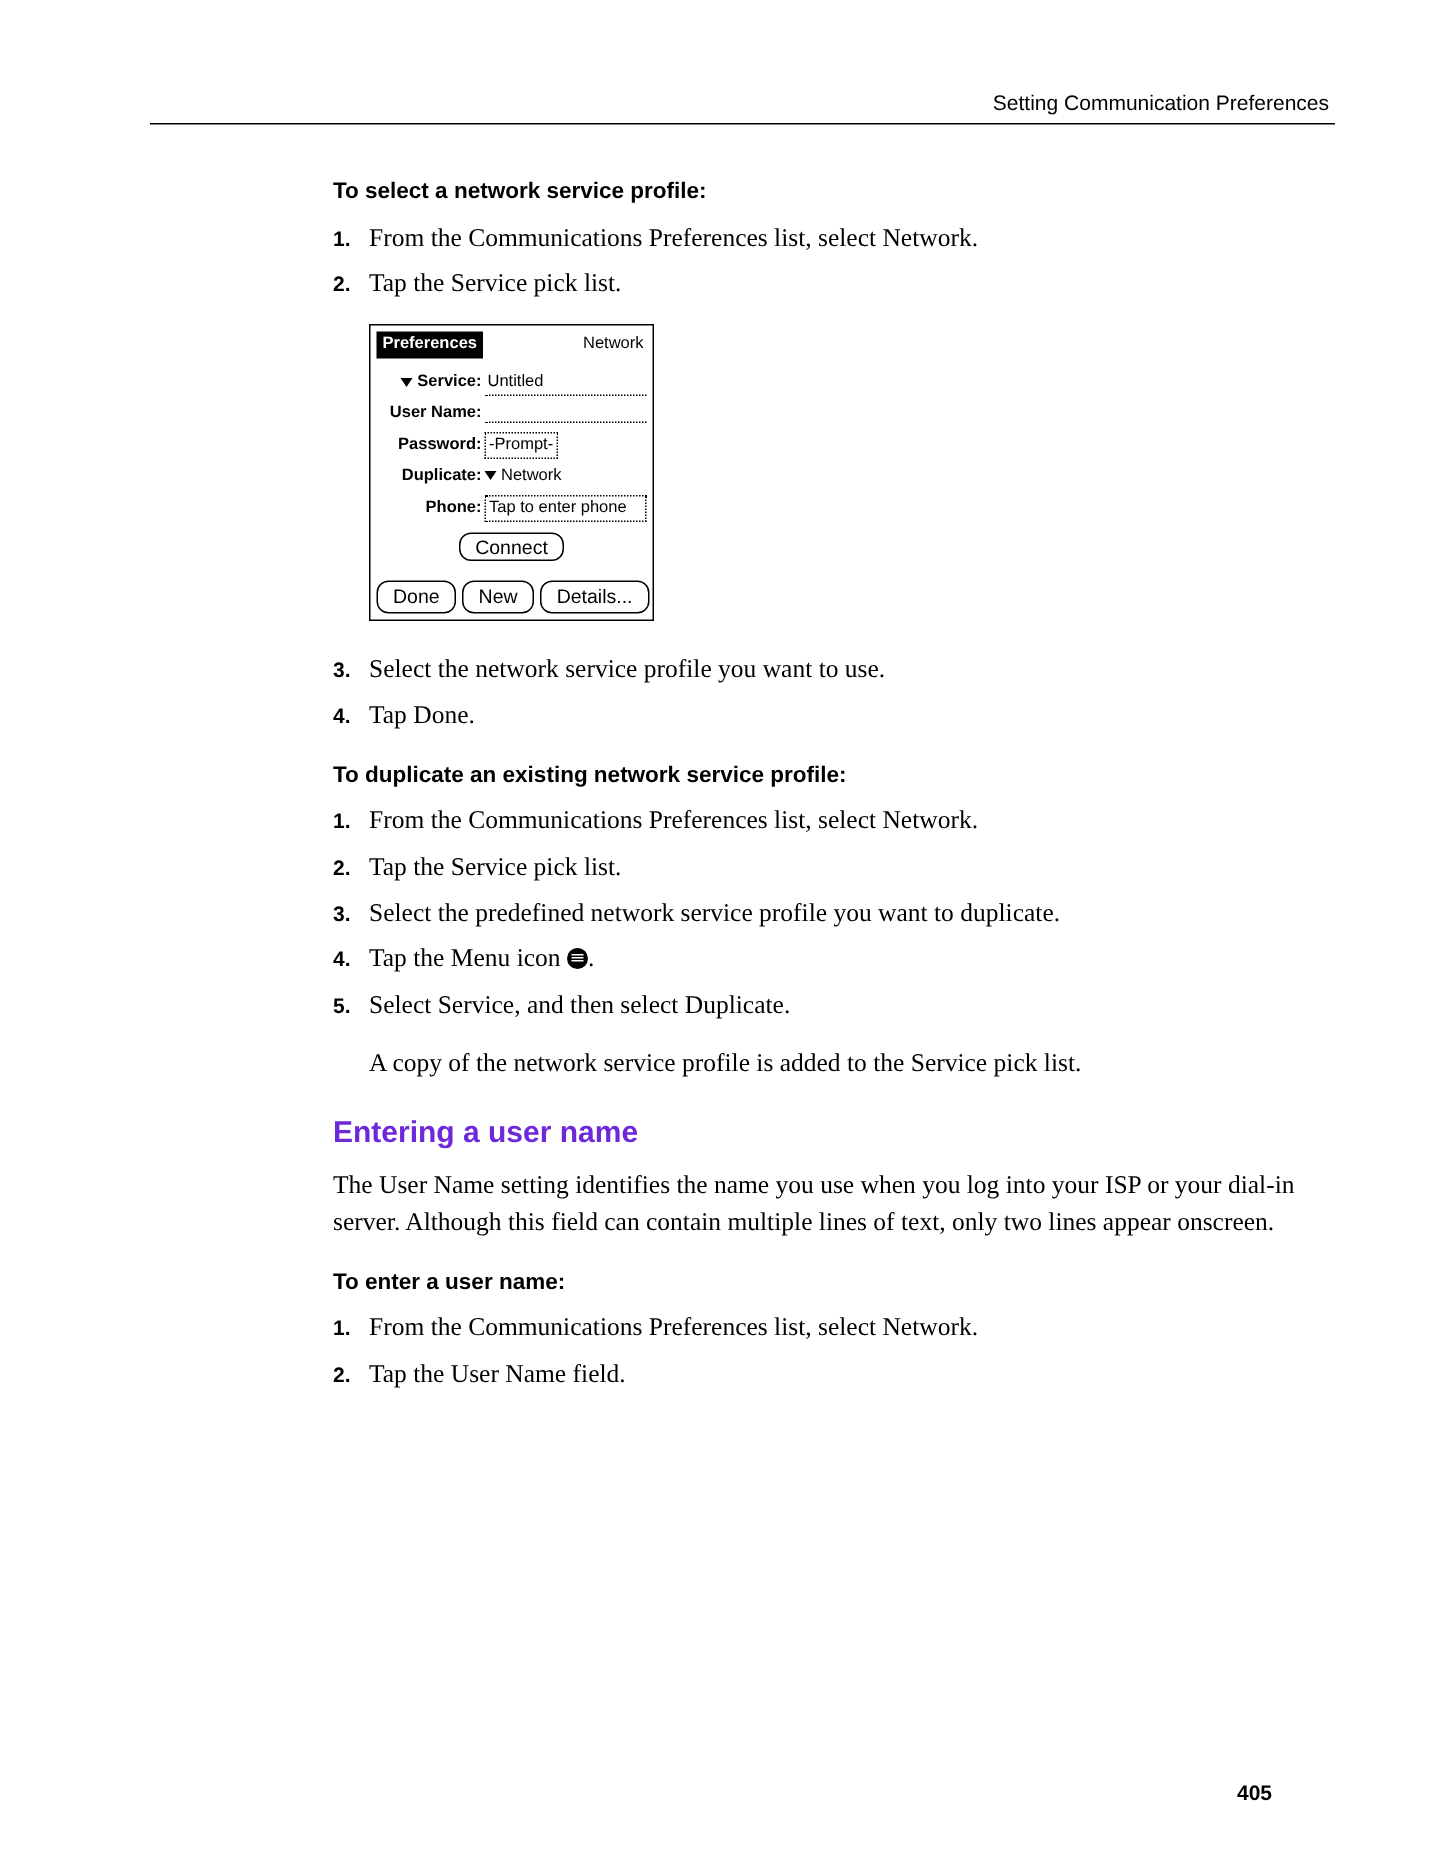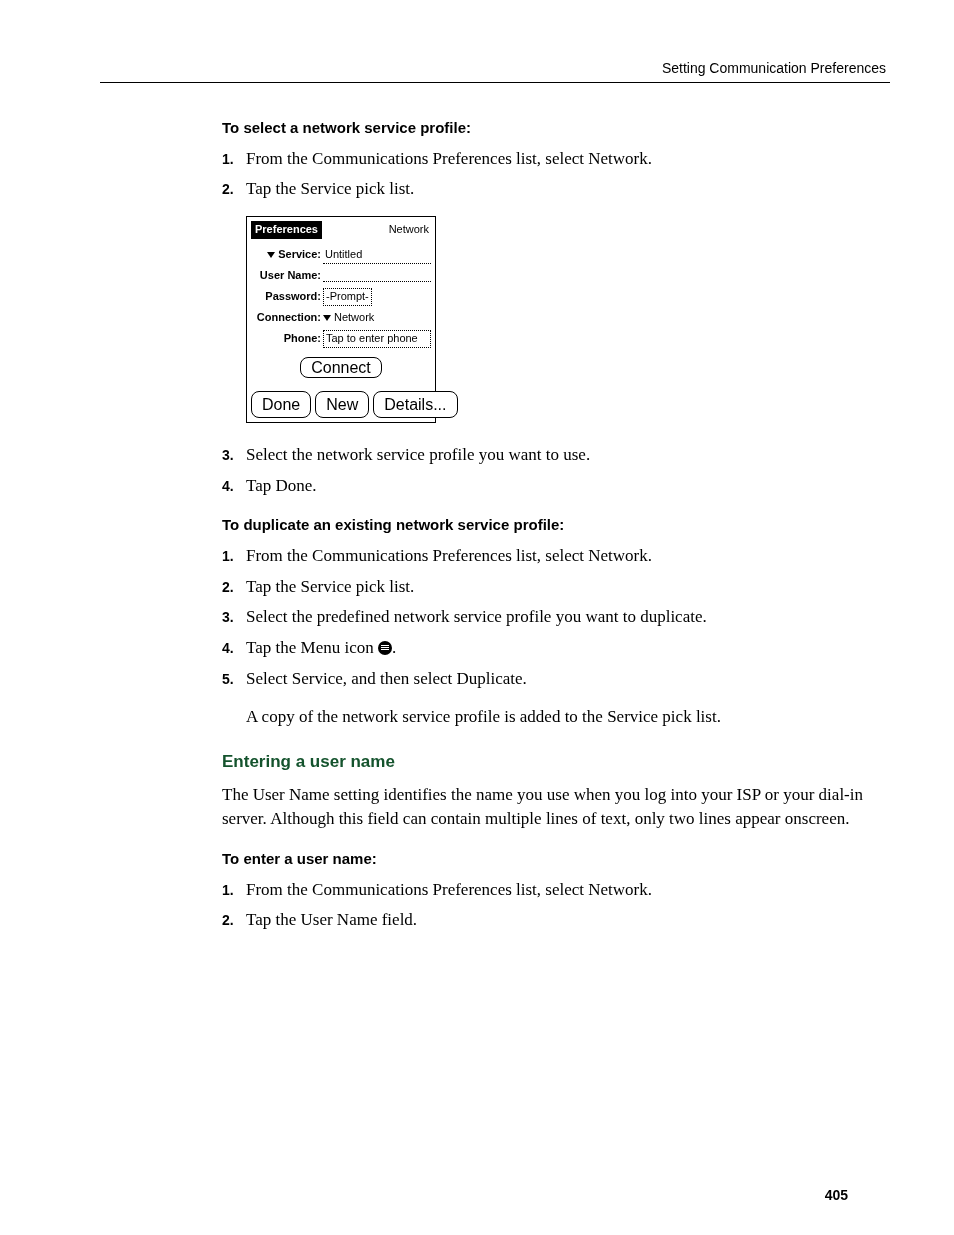--- a/index.html
+++ b/index.html
@@ -35,23 +35,23 @@
     line-height: 1.45;
   }
   .subhead {
     font-family: Arial, Helvetica, sans-serif;
     font-size: 15px;
     font-weight: bold;
     margin: 16px 0 8px 0;
   }
   .sec-head {
     font-family: Arial, Helvetica, sans-serif;
-    font-size: 17px;
-    font-weight: bold;
-    color: #14532d;
+    font-size: 20px;
+    font-weight: bold;
+    color: #6d28d9;
     margin: 20px 0 6px 0;
   }
   .ol {
     list-style: none;
     padding: 0;
     margin: 0;
   }
   .ol > li {
     display: flex;
     margin: 6px 0;
@@ -135,21 +135,21 @@
     padding: 0 2px;
   }
   .dotted-box {
     border: 1px dotted #000;
     padding: 0 2px;
   }
   .dev-btn {
     border: 1px solid #000;
     border-radius: 8px;
     padding: 1px 10px;
-    font-size: 16px;
+    font-size: 13px;
     background: #fff;
   }
   .dev-btn-row {
     text-align: center;
     margin: 8px 0 12px 0;
   }
   .dev-footer {
     display: flex;
     gap: 4px;
   }
@@ -232,21 +232,21 @@
         </div>
         <div class="dev-row">
           <span class="dev-label">User Name:</span>
           <span class="dotted-field"></span>
         </div>
         <div class="dev-row">
           <span class="dev-label">Password:</span>
           <span class="dotted-box">-Prompt-</span>
         </div>
         <div class="dev-row">
-          <span class="dev-label">Connection:</span>
+          <span class="dev-label">Duplicate:</span>
           <span><span class="tri"></span><span>Network</span></span>
         </div>
         <div class="dev-row">
           <span class="dev-label">Phone:</span>
           <span class="dotted-box" style="flex:1">Tap to enter phone</span>
         </div>
         <div class="dev-btn-row">
           <span class="dev-btn">Connect</span>
         </div>
         <div class="dev-footer">

